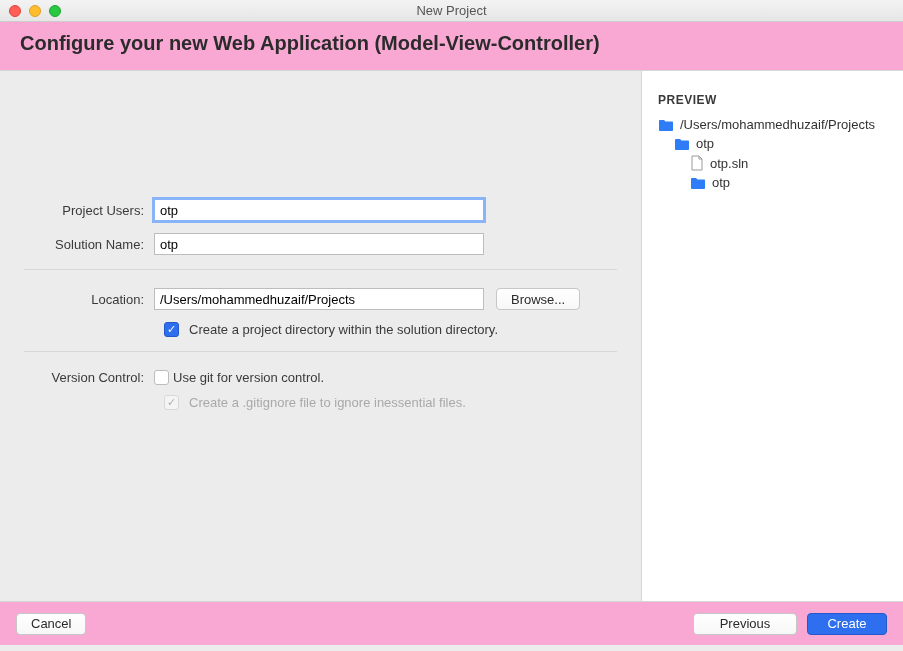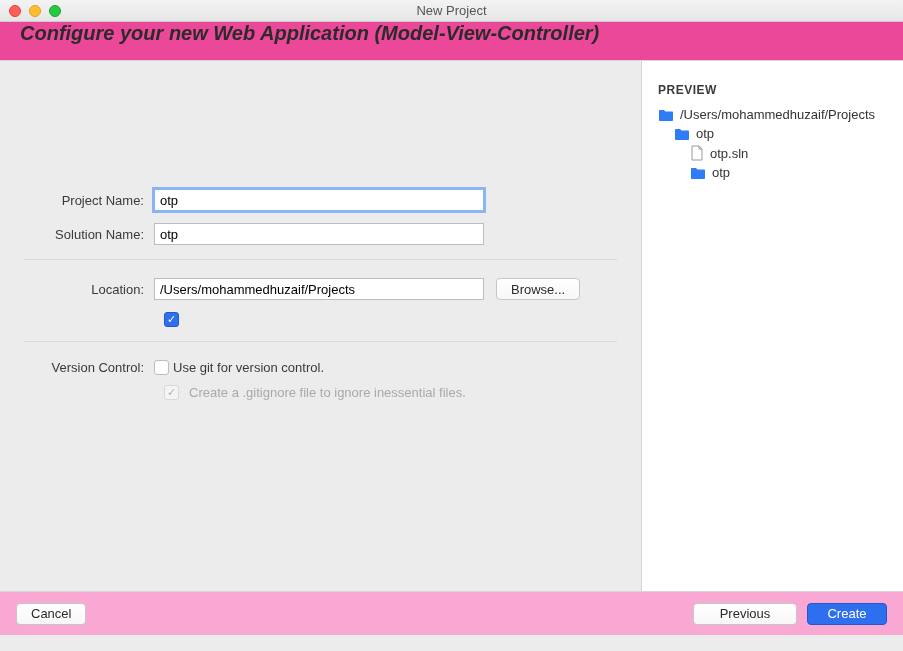--- a/index.html
+++ b/index.html
@@ -32,24 +32,23 @@
   }
   .tl.red { background: #ff5f57; border:1px solid #e14138;}
   .tl.yellow { background: #ffbd2e; border:1px solid #dfa022;}
   .tl.green { background: #28c840; border:1px solid #1fa331;}
   .title {
     margin: 0 auto;
     font-size: 13px;
     color: #555;
   }
   .header {
-    padding: 0 20px 15px 20px;
-    background: #ec4899;
+    padding: 10px 20px 15px 20px;
+    background: #f9a8d4;
     border-bottom: 1px solid #d6d6d6;
-    font-style: italic;
   }
   .header h1 {
     margin: 0;
     font-size: 20px;
     font-weight: 600;
     color: #2b2b2b;
   }
   .body {
     display: flex;
     height: calc(651px - 22px - 55px - 44px);
@@ -186,40 +185,41 @@
 
 <div class="header">
   <h1>Configure your new Web Application (Model-View-Controller)</h1>
 </div>
 
 <div class="body">
   <div class="form-area">
     <div class="form-inner">
 
       <div class="row">
-        <label class="lbl">Project Name:</label>
+        <label class="lbl">Project Users:</label>
         <input class="txt focused" value="otp" style="">
       </div>
 
       <div class="row" style="margin-bottom:6px;">
         <label class="lbl">Solution Name:</label>
         <input class="txt" value="otp" style="">
       </div>
 
       <hr class="sep">
 
       <div class="row">
         <label class="lbl">Location:</label>
         <input class="txt" value="/Users/mohammedhuzaif/Projects" style="">
         <span style="width:12px"></span>
         <button class="btn">Browse...</button>
       </div>
 
       <div class="check-row">
         <div class="cb checked">✓</div>
+        <span>Create a project directory within the solution directory.</span>
       </div>
 
       <hr class="sep">
 
       <div class="row" style="margin-bottom:10px;">
         <label class="lbl">Version Control:</label>
         <div class="cb"></div>
         <span style="width:4px"></span>
         <span>Use git for version control.</span>
       </div>

